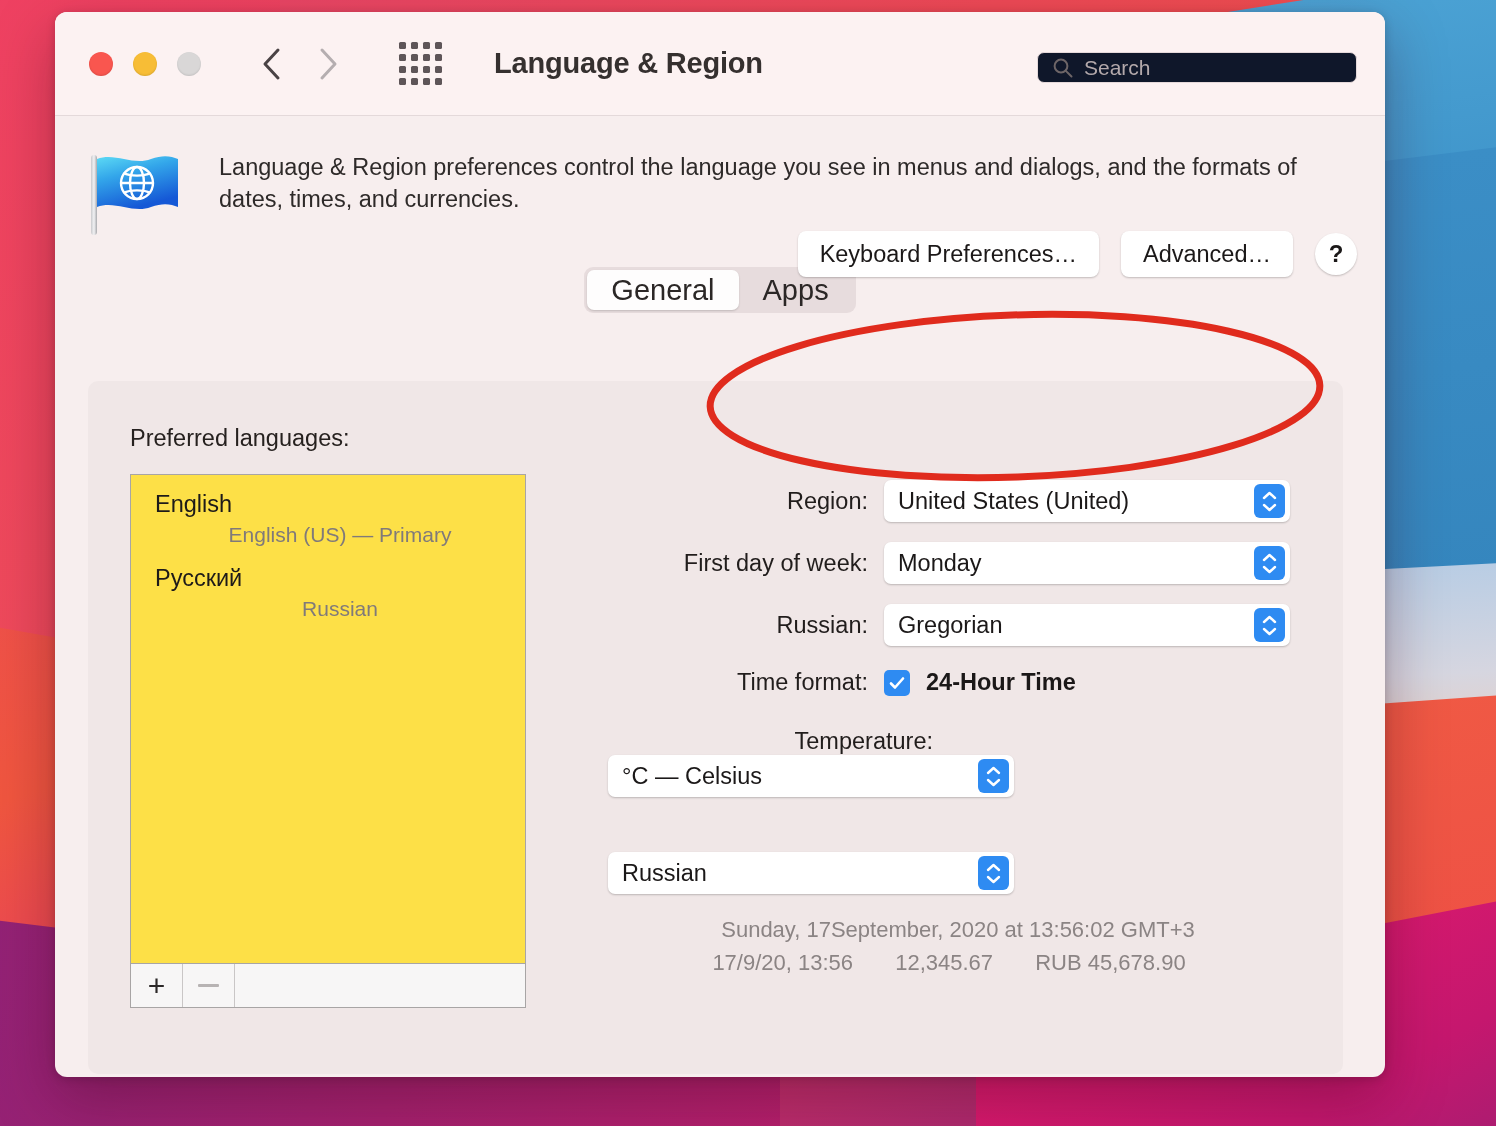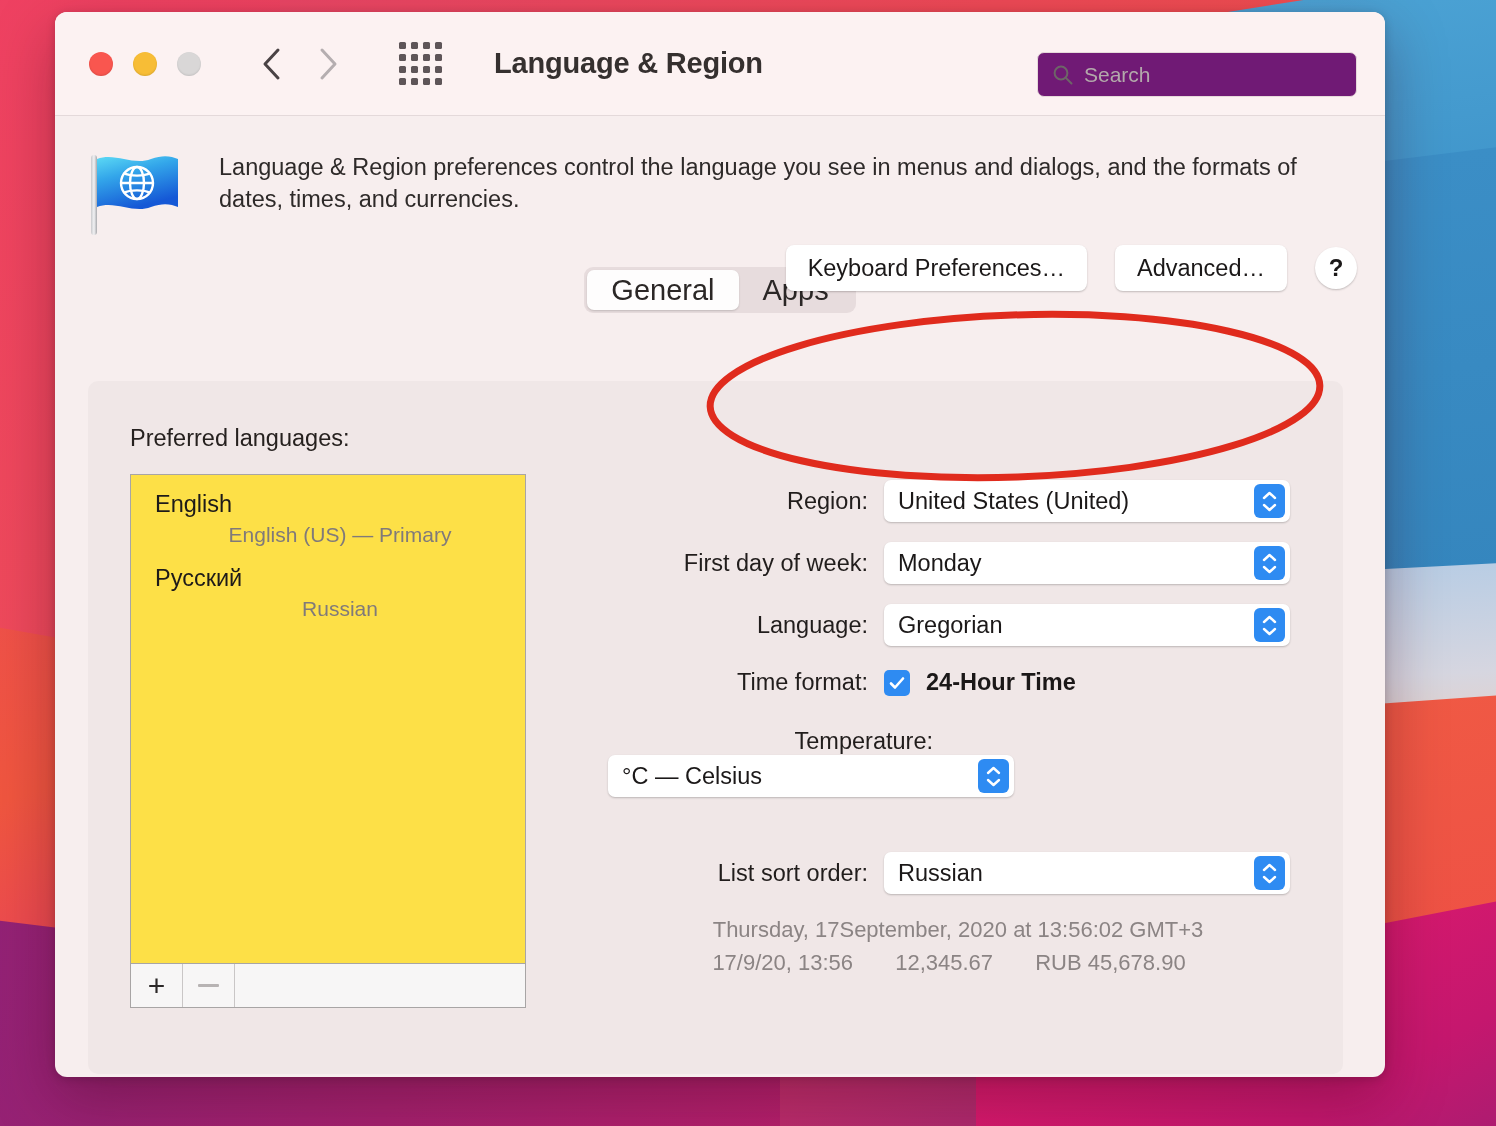--- a/index.html
+++ b/index.html
@@ -140,24 +140,24 @@
     color: #35302f;
     letter-spacing: -0.2px;
     white-space: nowrap;
   }
 
   #search-box {
     position: absolute;
     right: 28px;
     top: 40px;
     width: 320px;
-    height: 45px;
+    height: 31px;
     border: 1px solid #e5d9da;
     border-radius: 7px;
-    background: #701a75;
+    background: #0f172a;
     display: flex;
     align-items: center;
     box-sizing: border-box;
   }
   #search-box .s-icon { margin: 0 10px 0 14px; display: flex; }
   #search-placeholder {
     font-size: 21px;
     color: #b3a9ab;
   }
 
@@ -353,24 +353,24 @@
     font-size: 22px;
     line-height: 1.5;
   }
   #sample-line2 span { margin: 0 18px; }
   #sample-line2 span:first-child { margin-left: 0; }
 
   
   #bottom-bar {
     position: absolute;
     right: 28px;
-    bottom: 22px;
-    display: flex;
-    align-items: center;
-    gap: 28px;
+    bottom: 36px;
+    display: flex;
+    align-items: center;
+    gap: 22px;
   }
   .btn {
     background: #ffffff;
     border-radius: 8px;
     box-shadow: 0 1px 2px rgba(0,0,0,0.22);
     font-size: 23.5px;
     color: #1b1818;
     padding: 0 22px;
     height: 46px;
     line-height: 46px;
@@ -559,21 +559,21 @@
                     <polyline points="2,7 7.5,2 13,7" fill="none" stroke="#fff" stroke-width="2.4" stroke-linecap="round" stroke-linejoin="round"></polyline>
                   </svg>
                 <svg width="15" height="9" viewBox="0 0 15 9">
                     <polyline points="2,2 7.5,7 13,2" fill="none" stroke="#fff" stroke-width="2.4" stroke-linecap="round" stroke-linejoin="round"></polyline>
                   </svg>
               </span>
             </span>
           </div>
 
           <div class="form-row" style="left:520px; top:223px;">
-            <span class="row-label">Language:</span>
+            <span class="row-label">Russian:</span>
             <span class="popup">
               <span class="popup-value">Gregorian</span>
               <span class="stepper">
                 <svg width="15" height="9" viewBox="0 0 15 9">
                     <polyline points="2,7 7.5,2 13,7" fill="none" stroke="#fff" stroke-width="2.4" stroke-linecap="round" stroke-linejoin="round"></polyline>
                   </svg>
                 <svg width="15" height="9" viewBox="0 0 15 9">
                     <polyline points="2,2 7.5,7 13,2" fill="none" stroke="#fff" stroke-width="2.4" stroke-linecap="round" stroke-linejoin="round"></polyline>
                   </svg>
               </span>
@@ -599,36 +599,35 @@
                     <polyline points="2,7 7.5,2 13,7" fill="none" stroke="#fff" stroke-width="2.4" stroke-linecap="round" stroke-linejoin="round"></polyline>
                   </svg>
                 <svg width="15" height="9" viewBox="0 0 15 9">
                     <polyline points="2,2 7.5,7 13,2" fill="none" stroke="#fff" stroke-width="2.4" stroke-linecap="round" stroke-linejoin="round"></polyline>
                   </svg>
               </span>
             </span>
           </div>
 
           <div class="form-row" style="left:520px; top:471px;">
-            <span class="row-label">List sort order:</span>
             <span class="popup">
               <span class="popup-value">Russian</span>
               <span class="stepper">
                 <svg width="15" height="9" viewBox="0 0 15 9">
                     <polyline points="2,7 7.5,2 13,7" fill="none" stroke="#fff" stroke-width="2.4" stroke-linecap="round" stroke-linejoin="round"></polyline>
                   </svg>
                 <svg width="15" height="9" viewBox="0 0 15 9">
                     <polyline points="2,2 7.5,7 13,2" fill="none" stroke="#fff" stroke-width="2.4" stroke-linecap="round" stroke-linejoin="round"></polyline>
                   </svg>
               </span>
             </span>
           </div>
 
           <div id="sample-lines">
-            <div id="sample-line1">Thursday, 17September, 2020 at 13:56:02 GMT+3</div>
+            <div id="sample-line1">Sunday, 17September, 2020 at 13:56:02 GMT+3</div>
             <div id="sample-line2">
               <span>17/9/20, 13:56</span>
               <span>12,345.67</span>
               <span>RUB 45,678.90</span>
             </div>
           </div>
 
         </div>
       </div>
 

